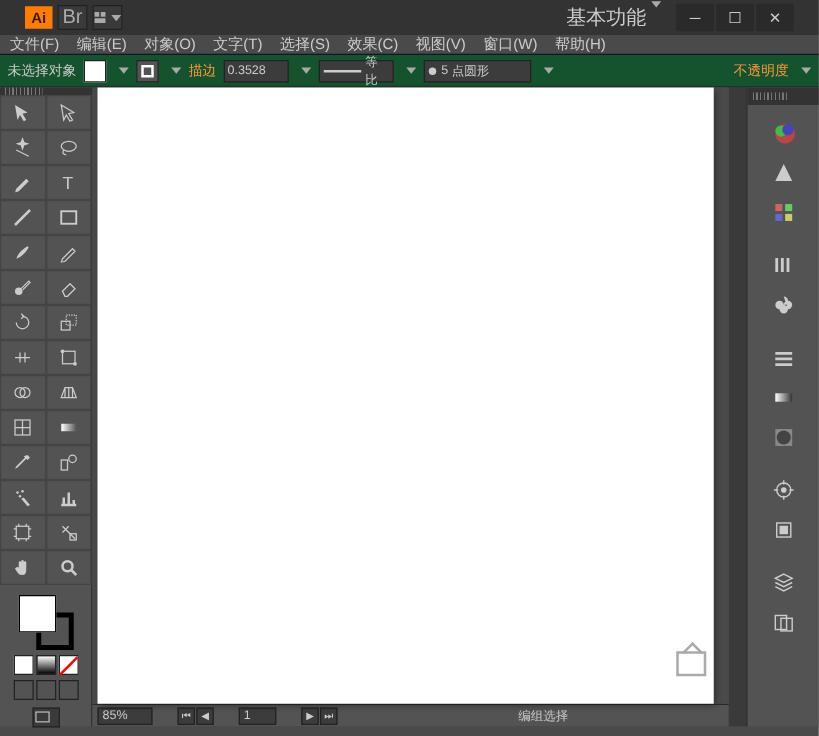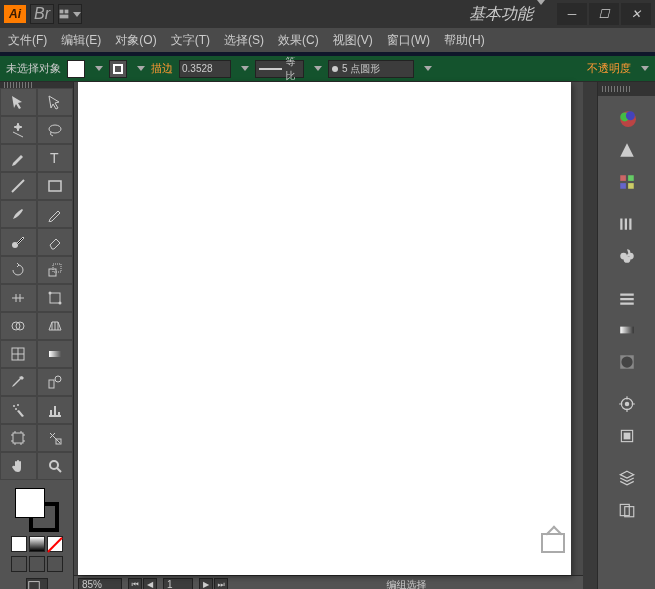--- a/index.html
+++ b/index.html
@@ -1,34 +1,34 @@
 <!DOCTYPE html>
 <html><head>
 <meta charset="utf-8">
 <style>
 * { margin:0; padding:0; box-sizing:border-box; font-family:"Microsoft YaHei",sans-serif; }
 body { background:#4a4a4a; width:655px; height:589px; overflow:hidden; font-size:11px; color:#ccc; }
-.titlebar { height:28px; background:#333; display:flex; align-items:center; padding:0 4px;font-style:italic; }
+.titlebar { height:28px; background:#333; display:flex; align-items:center; padding:0 20px; }
 .ai-logo { background:#ff7c00; color:#3a1a00; font-weight:bold; width:22px; height:18px; display:flex; align-items:center; justify-content:center; font-size:12px; margin-right:4px; }
 .tb-btn { width:24px; height:20px; border:1px solid #222; background:#3a3a3a; margin-right:4px; display:flex; align-items:center; justify-content:center; }
 .tb-spacer { flex:1; }
 .tb-label { margin-right:10px; font-size:16px; }
 .dd-arrow { width:0; height:0; border-left:4px solid transparent; border-right:4px solid transparent; border-top:5px solid #aaa; margin-left:4px; }
 .win-btns { display:flex; }
 .win-btn { width:30px; height:22px; background:#2a2a2a; margin-left:2px; display:flex; align-items:center; justify-content:center; color:#ccc; font-size:12px;}
-.menubar { height:28px; background:#4a4a4a; display:flex; align-items:center; padding:0 8px; border-bottom:4px solid #0f172a;}
+.menubar { height:16px; background:#4a4a4a; display:flex; align-items:center; padding:0 8px; border-bottom:1px solid #0f172a;}
 .menu-item { margin-right:14px; font-size:12px; cursor:default; }
 .ctrlbar { height:26px; background:#14532d; display:flex; align-items:center; padding:0 6px; border-bottom:1px solid #2a2a2a; gap:6px;}
 .ctrl-text { font-size:11px; }
 .swatch { width:18px; height:18px; border:1px solid #222; background:#fff; }
 .swatch.outline { background:#535353; position:relative;}
 .swatch.outline::after{content:'';position:absolute;inset:3px;border:2px solid #fff;}
 .stroke-lbl { color:#ff9933; }
 .num-input { width:52px; height:18px; background:#3c3c3c; border:1px solid #222; color:#ccc; font-size:10px; padding:0 2px; display:flex; align-items:center;}
-.profile-sel { width:49px; height:18px; background:#3c3c3c; border:1px solid #222; display:flex; align-items:center; padding:0 3px; font-size:10px;}
+.profile-sel { width:60px; height:18px; background:#3c3c3c; border:1px solid #222; display:flex; align-items:center; padding:0 3px; font-size:10px;}
 .linepreview { width:32px; height:2px; background:#ccc; margin-right:3px;}
 .opacity-lbl { color:#ff9933; margin-left:auto;}
 .body-area { display:flex; height:calc(589px - 28px - 24px - 26px); }
 .toolbox { width:74px; background:#535353; border-right:1px solid #2a2a2a; display:flex; flex-direction:column;}
 .tb-header { height:14px; background:#333; display:flex; align-items:center; justify-content:flex-start; padding-left:4px;}
 .tb-grip { width:30px; height:6px; background:repeating-linear-gradient(90deg,#777,#777 1px,transparent 1px,transparent 3px);}
 .tool-grid { display:grid; grid-template-columns:1fr 1fr; }
 .tool { height:28px; display:flex; align-items:center; justify-content:center; border:1px solid #444; background:#535353;}
 .tool svg { width:16px; height:16px; }
 .swatches-area { padding:4px; }
@@ -44,21 +44,21 @@
 .mode-row{display:flex;gap:2px;justify-content:center;margin-top:4px;}
 .canvas-area { flex:1; display:flex; flex-direction:column; background:#4a4a4a;}
 .doc-tabs { height:22px; background:#3a3a3a; display:flex; align-items:flex-end;}
 .doc-tab { background:#535353; height:20px; padding:0 10px; display:flex; align-items:center; font-size:11px; border-top:1px solid #666; gap:8px;}
 .tab-close { font-size:12px; color:#999;}
 .canvas-wrap { flex:1; background:#4a4a4a; padding:0 12px 0 4px; position:relative;}
 .artboard { background:#fff; width:100%; height:100%; box-shadow:2px 2px 6px rgba(0,0,0,.4);}
 .watermark { position:absolute; right:18px; bottom:22px; color:#aaa; font-size:10px; display:flex; align-items:center; gap:4px;}
 .wm-icon { width:24px; height:20px; border:2px solid #aaa; position:relative;}
 .wm-icon::before{content:'';position:absolute;width:10px;height:10px;border:2px solid #aaa;border-bottom:none;border-right:none;transform:rotate(45deg);top:-7px;left:5px;}
-.statusbar { height:18px; background:#535353; display:flex; align-items:center; font-size:10px; padding:0 4px; gap:6px; border-top:1px solid #2a2a2a;}
+.statusbar { height:18px; background:#535353; display:flex; align-items:center; font-size:10px; padding:0 4px; gap:20px; border-top:1px solid #2a2a2a;}
 .zoom-sel { width:44px; height:14px; background:#3c3c3c; border:1px solid #222; padding:0 3px;}
 .nav-btns { display:flex; gap:1px;}
 .nav-btn { width:14px; height:14px; background:#3c3c3c; border:1px solid #222; display:flex; align-items:center; justify-content:center; font-size:8px;}
 .page-input{width:30px;height:14px;background:#3c3c3c;border:1px solid #222;padding:0 3px;}
 .status-text{margin-left:auto;margin-right:auto;}
 .right-panels { width:58px; background:#535353; border-left:1px solid #2a2a2a; display:flex; flex-direction:column;}
 .rp-strip { display:flex; flex-direction:column; align-items:center; padding-top:6px; gap:0;}
 .rp-header { height:14px; width:100%; background:#333; display:flex; align-items:center; padding-left:4px;}
 .panel-icon { width:40px; height:28px; display:flex; align-items:center; justify-content:center; margin:2px 0;}
 .panel-icon svg { width:18px; height:18px;}

